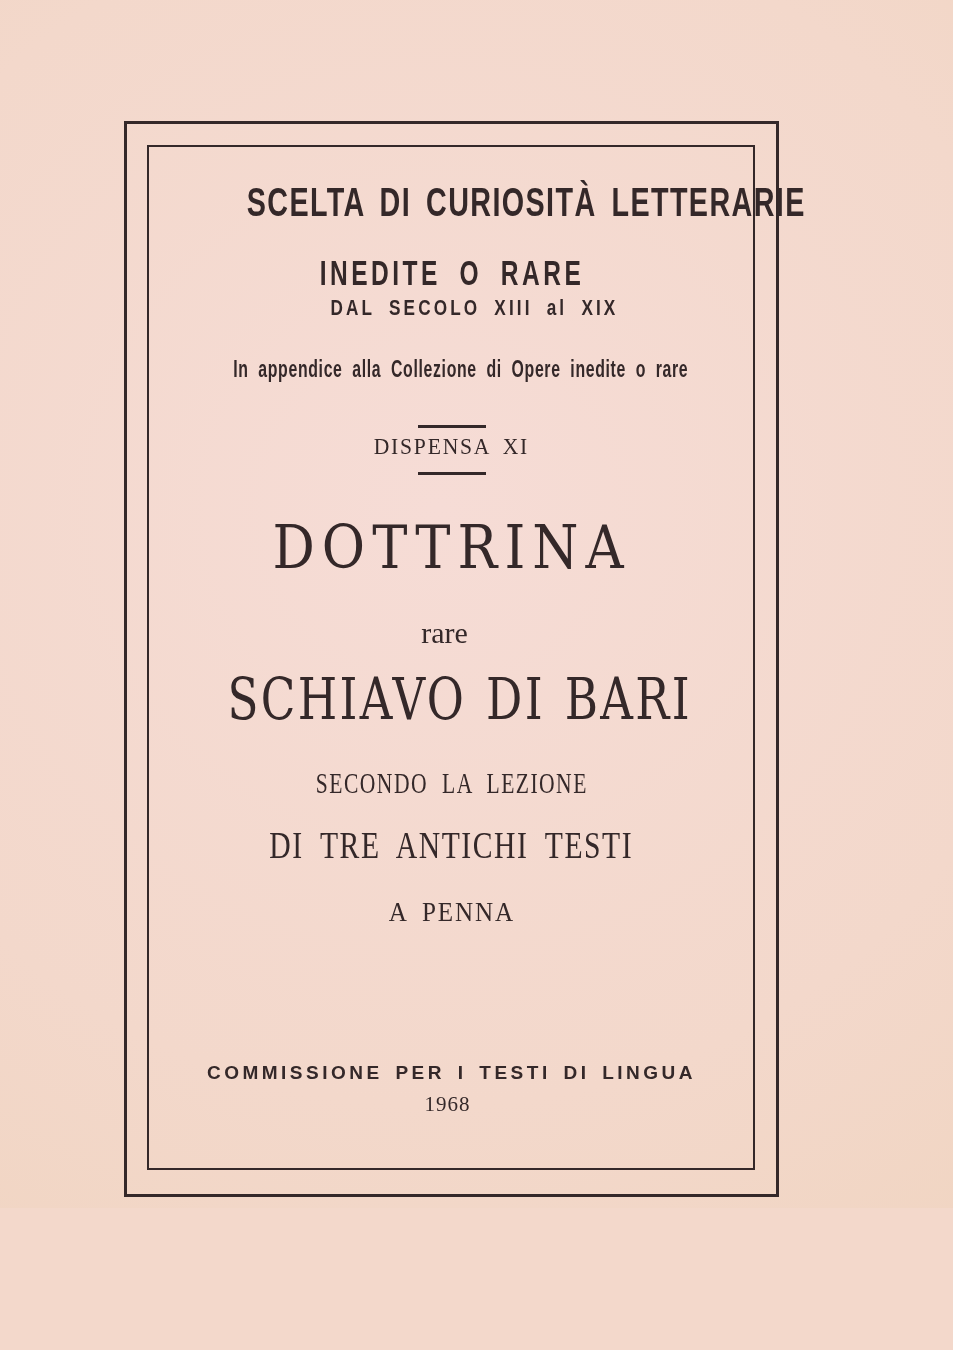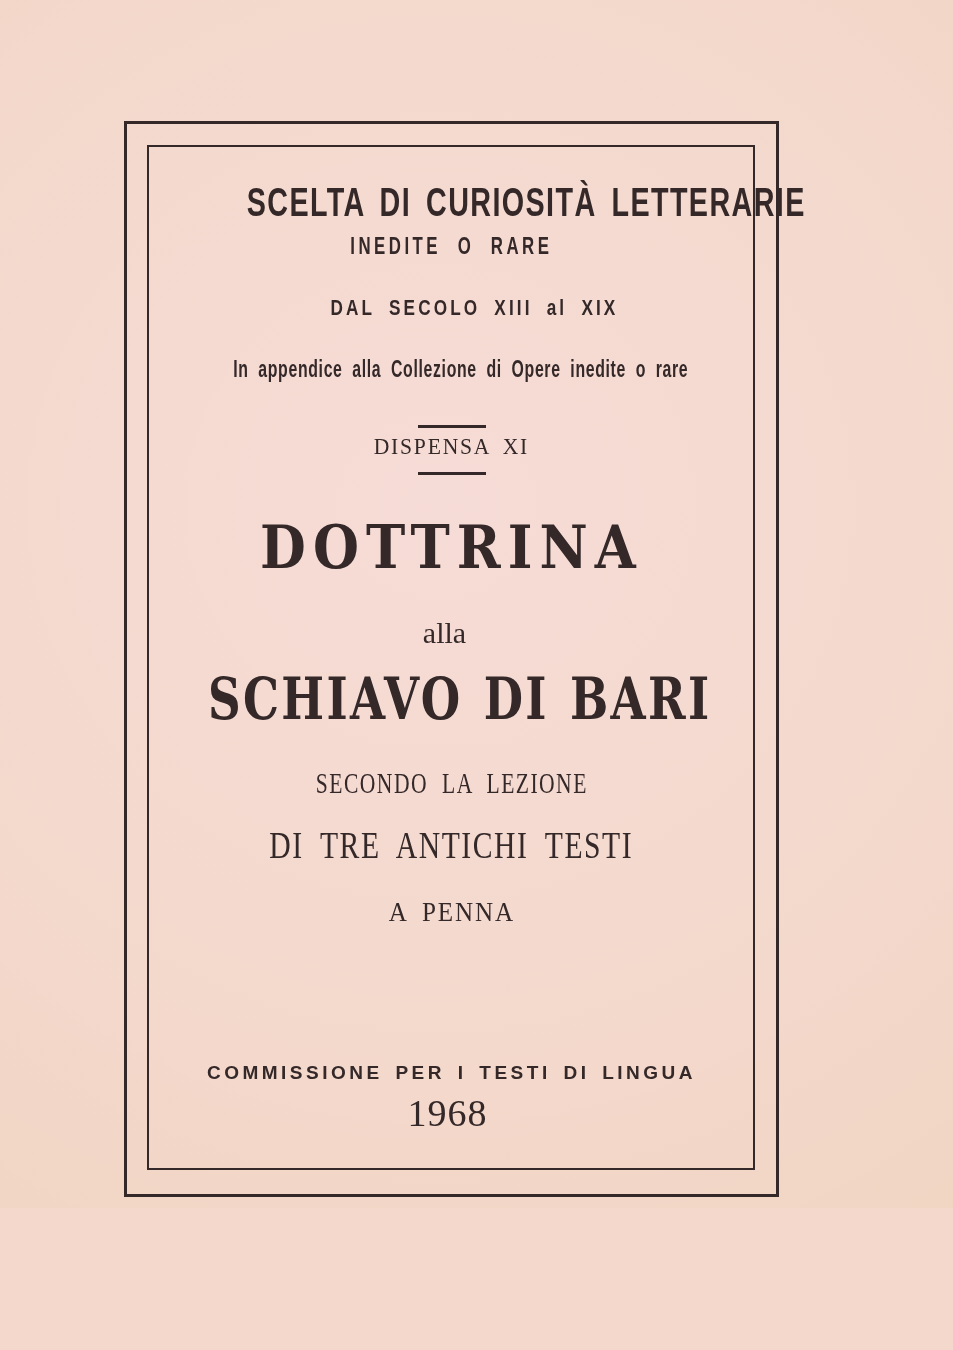--- a/index.html
+++ b/index.html
@@ -44,25 +44,25 @@
     color: var(--ink);
   }
   .sq {
     display: inline-block;
     transform: scaleX(var(--sx, 1));
     transform-origin: 50% 0;
     white-space: nowrap;
   }
   .sans  { font-family: "Liberation Sans", sans-serif; font-weight: bold; }
   .serif { font-family: "Liberation Serif", serif; font-weight: normal; }
-  .display { font-family: "DejaVu Serif", serif; font-weight: bold; }
+  .display { font-family: "DejaVu Serif", serif; font-weight: normal; }
 
   
   .t-series-title    { top: 58px;  font-size: 41px; letter-spacing: 2px; word-spacing: 8px; }
-  .t-series-subtitle { top: 110px; font-size: 24px; letter-spacing: 5px; word-spacing: 12px; }
+  .t-series-subtitle { top: 131px; font-size: 35px; letter-spacing: 5px; word-spacing: 12px; }
   .t-series-range    { top: 173px; left: 23px; right: -23px; font-size: 22px; letter-spacing: 4px; word-spacing: 8px; }
   .t-series-note     { top: 233px; left: -11px; right: 11px; font-size: 24px; letter-spacing: 1px; word-spacing: 7px; }
 
   
   .t-rule-top    { top: 301px; }
   .t-issue       { top: 310px; font-size: 24px; letter-spacing: 2px; word-spacing: 6px; }
   .t-rule-bottom { top: 348px; }
   .rule {
     position: absolute;
     left: 50%;
@@ -75,21 +75,21 @@
   .t-work-title     { top: 393px; font-size: 60px; letter-spacing: 8px; }
   .t-work-connector { top: 494px; left: -7px; right: 7px; font-size: 30px; }
   .t-work-subject   { top: 546px; left: 8px; right: -8px; font-size: 58px; letter-spacing: 3px; word-spacing: 4px; }
   .t-edition-1      { top: 644px; font-size: 30px; letter-spacing: 2px; word-spacing: 10px; }
   .t-edition-2      { top: 702px; font-size: 38px; letter-spacing: 2px; word-spacing: 10px; }
   .t-edition-3      { top: 775px; font-size: 27px; letter-spacing: 2px; word-spacing: 7px; }
 
   
   .t-city      { top: 900px; font-size: 21px; letter-spacing: 6px; }
   .t-publisher { top: 939px; font-size: 19px; letter-spacing: 3.5px; word-spacing: 4px; }
-  .t-year      { top: 970px; left: -4px; right: 4px; font-size: 38px; letter-spacing: 1px; }
+  .t-year      { top: 970px; left: -4px; right: 4px; font-size: 21px; letter-spacing: 1px; }
 </style>
 </head>
 <body>
 
 <div class="scan">
   <div class="outer-frame">
     <div class="inner-frame"></div>
 
     <div class="line sans t-series-title">
       <span class="sq" style="--sx:0.70">SCELTA DI CURIOSITÀ LETTERARIE</span>
@@ -113,21 +113,21 @@
       <span class="sq" style="--sx:0.90">DISPENSA XI</span>
     </div>
 
     <div class="rule t-rule-bottom"></div>
 
     <div class="line display t-work-title">
       <span class="sq" style="--sx:0.88">DOTTRINA</span>
     </div>
 
     <div class="line serif t-work-connector">
-      <span class="sq">alla</span>
+      <span class="sq">rare</span>
     </div>
 
     <div class="line display t-work-subject">
       <span class="sq" style="--sx:0.78">SCHIAVO DI BARI</span>
     </div>
 
     <div class="line serif t-edition-1">
       <span class="sq" style="--sx:0.72">SECONDO LA LEZIONE</span>
     </div>
 

